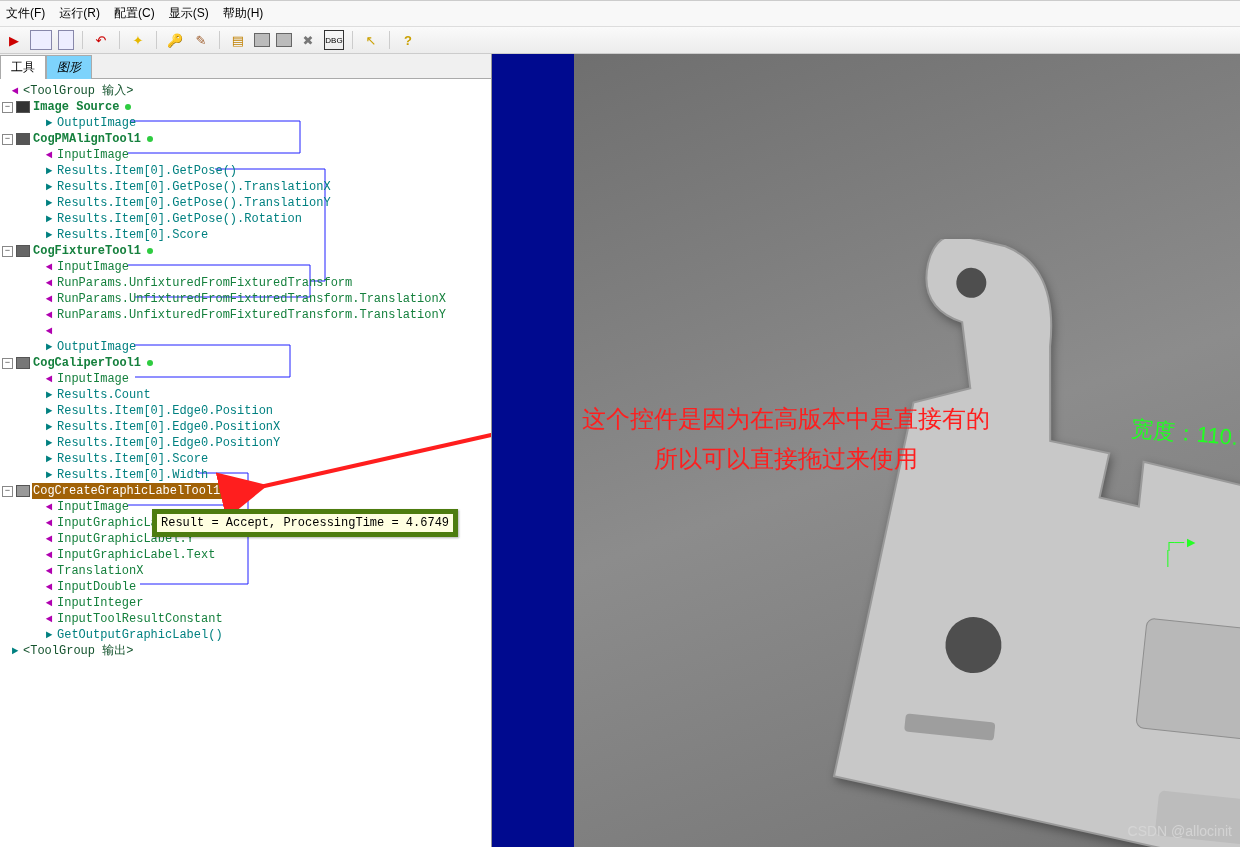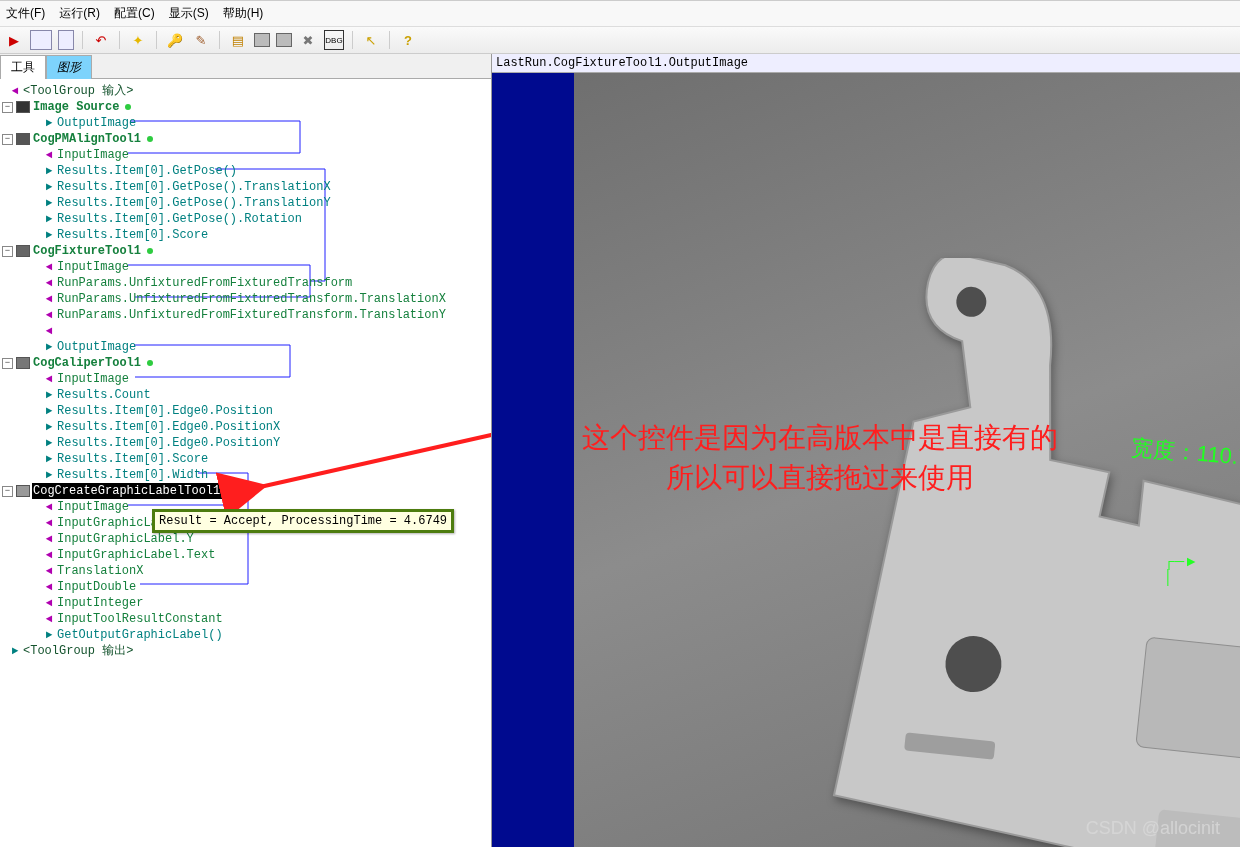--- a/index.html
+++ b/index.html
@@ -106,35 +106,35 @@
     width:14px; height:12px;
     margin-right:2px;
     background:#888;
     border:1px solid #555;
   }
   .lbl { padding:0 1px; }
   .lbl.pink { color:#15803d; } 
   .lbl.teal { color:#008080; }
   .lbl.green{ color:#15803d; font-weight:bold; }
   .lbl.black{ color:#14532d; }
-  .lbl.sel  { background:#000000; color:#fff; }
+  .lbl.sel  { background:#a16207; color:#fff; }
   .greendot::after{
     content:"";
     display:inline-block;
     width:6px;height:6px;
     background:#2ecc40;
     border-radius:50%;
     margin-left:6px;
     vertical-align:middle;
   }
   .tooltip {
     position:absolute;
     left:152px; top:430px;
     background:#ffffe1;
-    border:3px solid #4d7c0f;
+    border:5px solid #4d7c0f;
     padding:1px 4px;
     font-family:"Courier New",monospace;
     font-size:12px;
     box-shadow:1px 1px 2px rgba(0,0,0,.3);
     z-index:10;
   }
   
   .wires { position:absolute; inset:0; pointer-events:none; }
   .wires line { stroke:#2020ff; stroke-width:1; }
   
@@ -161,37 +161,37 @@
     background:#000a8f;
   }
   .photo {
     flex:1;
     background:linear-gradient(160deg,#6f6f6f,#8c8c8c 50%,#747474);
     position:relative;
     overflow:hidden;
   }
   .anno-red {
     color:#ff1e1e;
-    font-size:28px;
+    font-size:24px;
     font-weight:500;
     position:absolute;
     text-align:center;
     line-height:40px;
   }
   .anno-green {
     color:#21ff21;
     font-size:22px;
     position:absolute;
     transform:rotate(5deg);
   }
   .watermark{
     position:absolute;
-    right:20px; bottom:8px;
+    right:8px; bottom:8px;
     color:#d8d8d8;
-    font-size:18px;
+    font-size:14px;
     opacity:.85;
   }
   .partshape {
     position:absolute;
     left:230px; top:185px;
     filter: drop-shadow(2px 4px 5px rgba(0,0,0,.35));
   }
   .axismark{
     position:absolute;
     right:42px; top:480px;
@@ -462,21 +462,20 @@
             <marker id="ah" markerWidth="12" markerHeight="12" refX="2" refY="6" orient="auto">
           <path d="M12,0 L0,6 L12,12 Z" fill="#ff1e1e"></path>
             </marker>
           </defs>
         <line x1="330" y1="4" x2="90" y2="58" stroke="#ff1e1e" stroke-width="4" marker-end="url(#ah)"></line>
       </svg>
     </div>
   </div>
 
   <div class="rightpane">
-    <div class="imagetitle">LastRun.CogFixtureTool1.OutputImage</div>
     <div class="imagearea">
       <div class="blueband"></div>
       <div class="photo">
 
         <svg class="partshape" width="520" height="620" viewBox="0 0 520 620">
           <g transform="rotate(6 260 310)">
             <path d="M130 10 Q100 5 95 40 Q90 85 135 95 L150 160 L95 180 L55 560 L500 610 L520 240 L330 215 L330 260 L290 255 L295 210 L235 204 L225 110 Q225 30 170 15 Z" fill="#c8c8c8" stroke="#9a9a9a" stroke-width="2"></path>
             <circle cx="140" cy="55" r="15" fill="#4e4e4e"></circle>
             <circle cx="180" cy="415" r="28" fill="#4e4e4e"></circle>
             <rect x="350" y="370" width="140" height="110" rx="8" fill="#b8b8b8" stroke="#8e8e8e"></rect>

